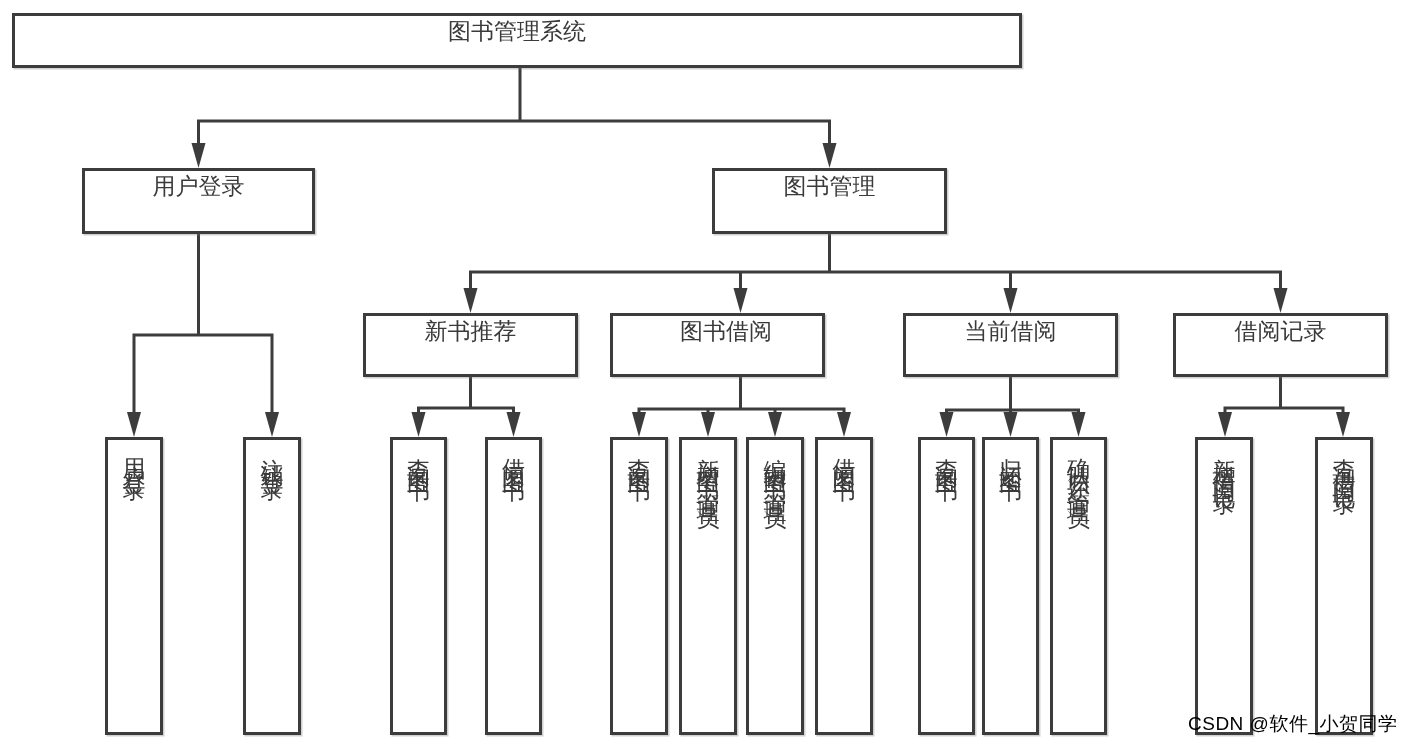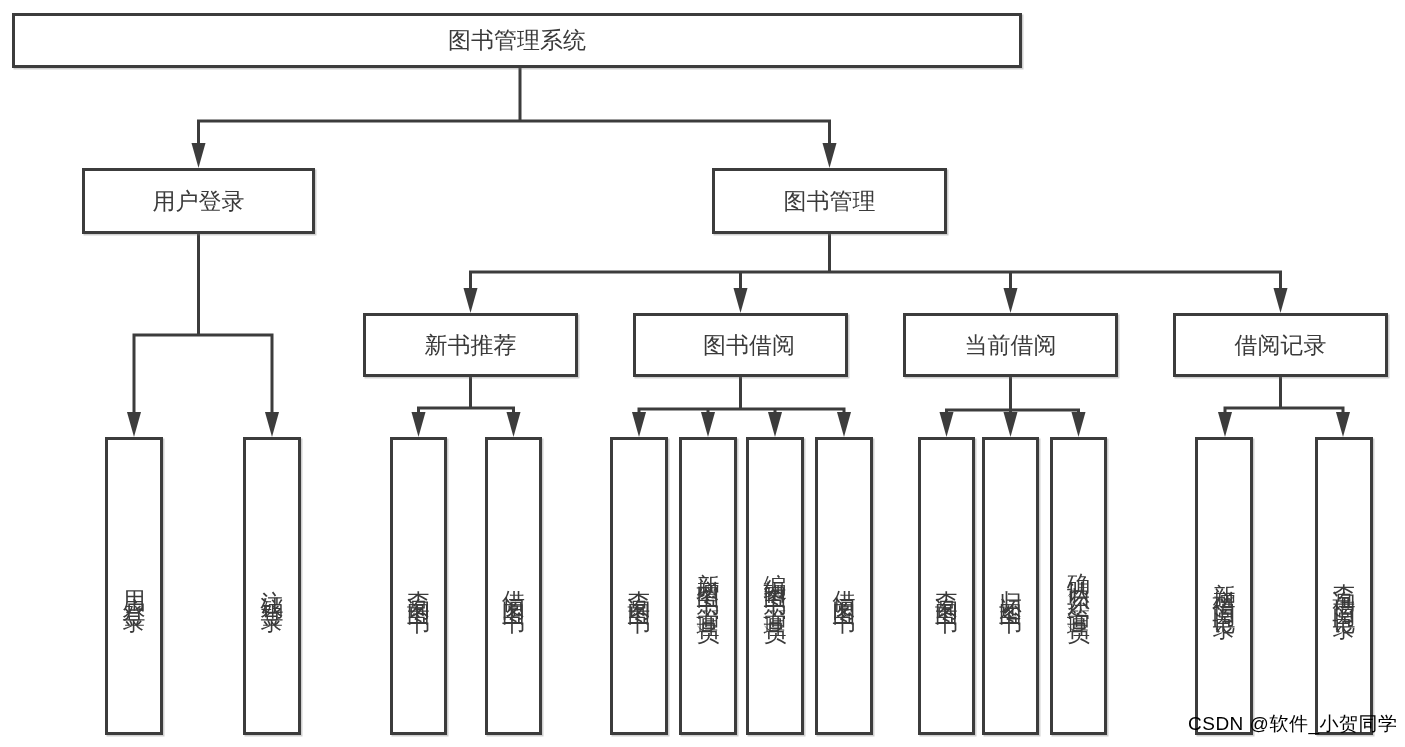--- a/index.html
+++ b/index.html
@@ -21,21 +21,21 @@
     top: 0;
     pointer-events: none;
   }
   .node {
     position: absolute;
     box-sizing: border-box;
     background: #ffffff;
     border: 3px solid #3c3c3c;
     box-shadow: 1.5px 1.5px 0 rgba(120,120,120,0.35);
     display: flex;
-    align-items: center;
+    align-items: flex-start;
     justify-content: center;
     color: #3a3a3a;
     font-size: 23px;
     text-align: center;
     white-space: nowrap;
   }
   .leaf .vtext {
     writing-mode: vertical-rl;
     text-orientation: mixed;
     letter-spacing: 7px;
@@ -109,21 +109,21 @@
   <div class="node" style="left:82px; top:168px; width:233px; height:66px;">
     <span>用户登录</span>
   </div>
   <div class="node" style="left:363px; top:313px; width:215px; height:64px;">
     <span>新书推荐</span>
   </div>
 
   <div class="node" style="left:712px; top:168px; width:235px; height:66px;">
     <span>图书管理</span>
   </div>
-  <div class="node" style="left:633px; top:313px; width:215px; height:64px;padding-left:17px;">
+  <div class="node" style="left:610px; top:313px; width:215px; height:64px;padding-left:17px;">
     <span>图书借阅</span>
   </div>
   <div class="node" style="left:903px; top:313px; width:215px; height:64px;">
     <span>当前借阅</span>
   </div>
   <div class="node" style="left:1173px; top:313px; width:215px; height:64px;">
     <span>借阅记录</span>
   </div>
 
   <div class="node leaf" style="left:105px; top:437px; width:58px; height:298px;">

